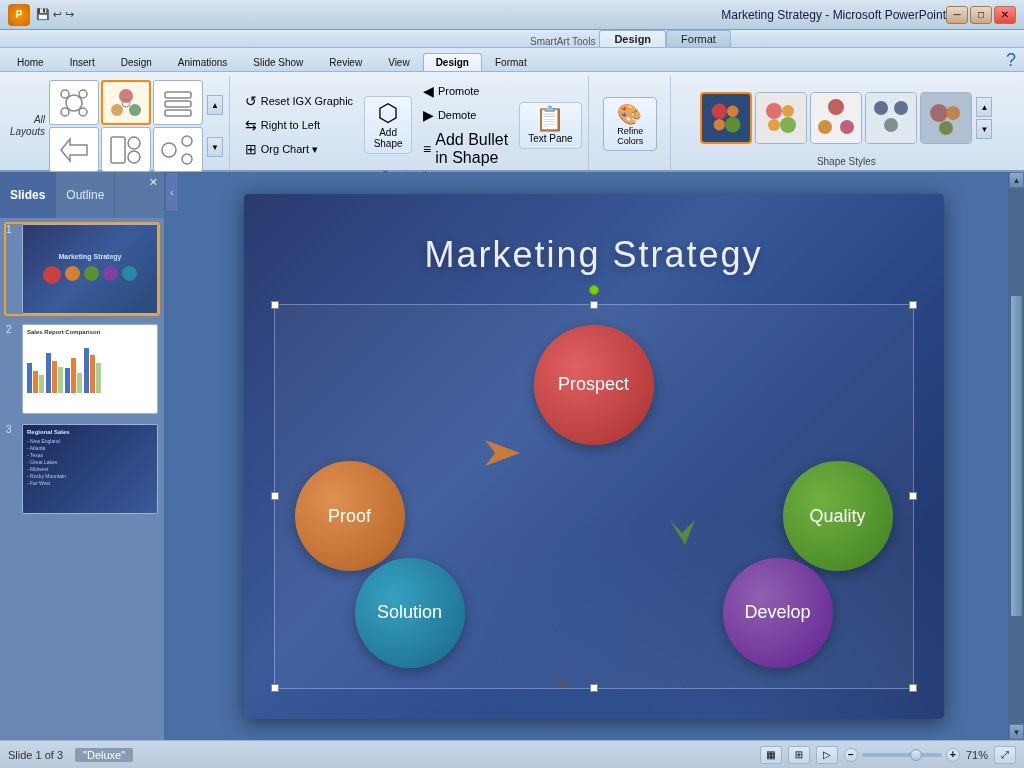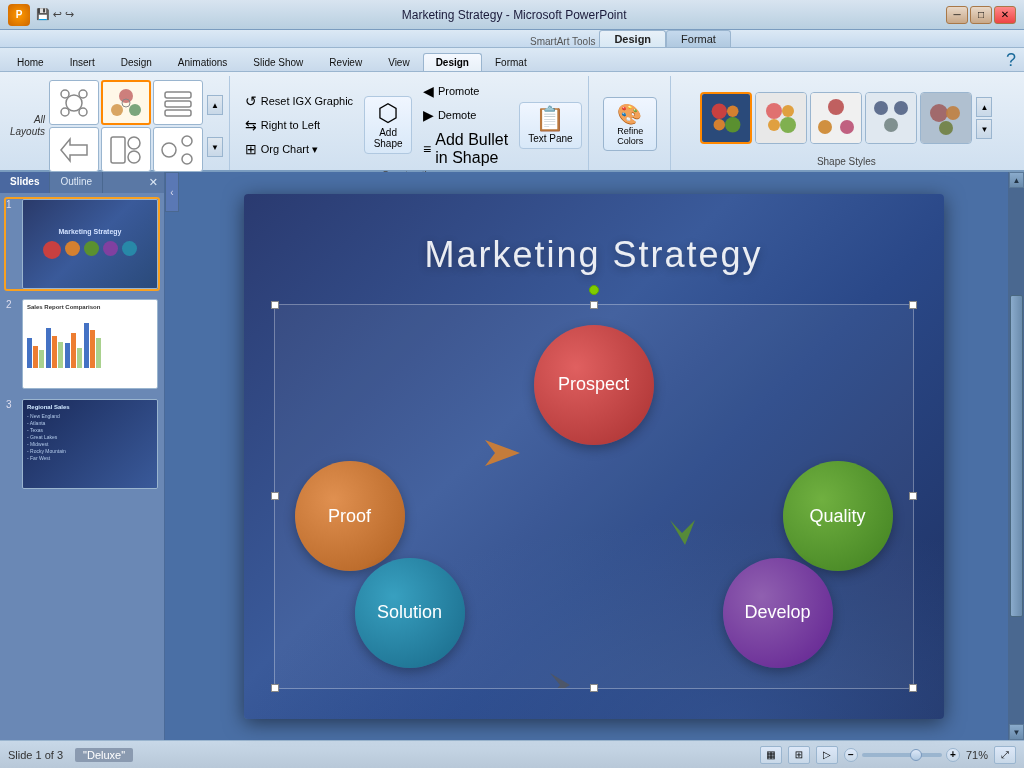--- a/index.html
+++ b/index.html
@@ -15,21 +15,21 @@
       border-bottom: 1px solid #7a9cbf;
     }
     #title-bar .app-icon {
       width: 22px; height: 22px;
       background: radial-gradient(circle, #f90, #c60);
       border-radius: 4px;
       margin-right: 6px;
       display: flex; align-items: center; justify-content: center;
       color: white; font-weight: bold; font-size: 10px;
     }
-    #title-text { flex: 1; text-align: center; font-size: 12px; color: #1a1a3a; }
+    #title-text { flex: 1; text-align: right; font-size: 12px; color: #1a1a3a; }
     #window-controls { display: flex; gap: 2px; }
     .win-btn {
       width: 22px; height: 18px;
       background: linear-gradient(to bottom, #e8d8c8, #c8a888);
       border: 1px solid #a87848;
       border-radius: 3px;
       cursor: pointer;
       display: flex; align-items: center; justify-content: center;
       font-size: 10px;
     }
@@ -213,22 +213,22 @@
       background: #6a88b5;
       border-right: 1px solid #4a6a98;
       display: flex;
       flex-direction: column;
     }
     #panel-tabs {
       display: flex;
       background: #5a78a5;
     }
     .panel-tab {
-      padding: 4px 10px;
-      font-size: 10px;
+      padding: 16px 10px;
+      font-size: 12px;
       color: #dde8f5;
       cursor: pointer;
       border-right: 1px solid #4a6890;
     }
     .panel-tab.active {
       background: #4a68a0;
       color: #fff;
       font-weight: bold;
     }
     .panel-tab-close {

